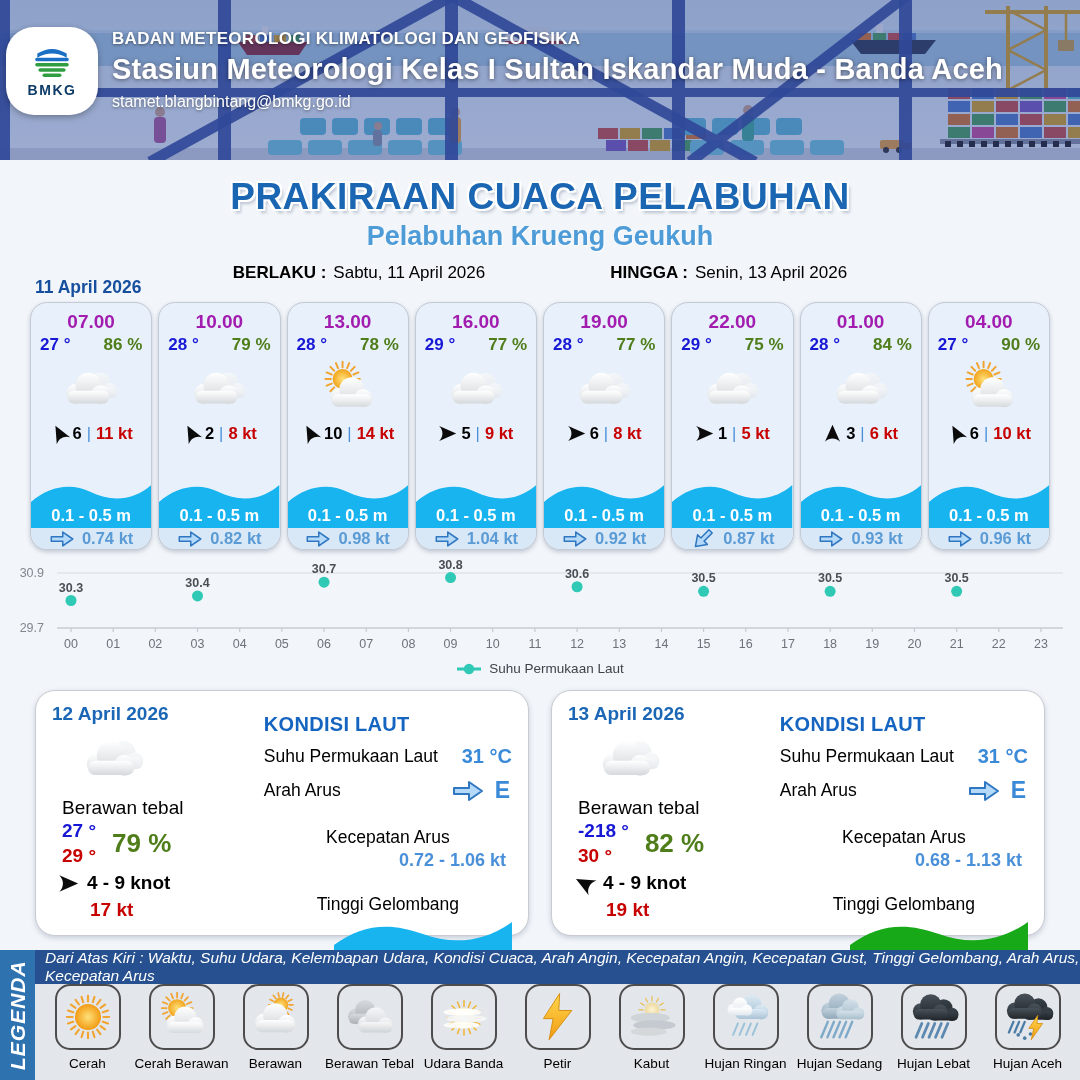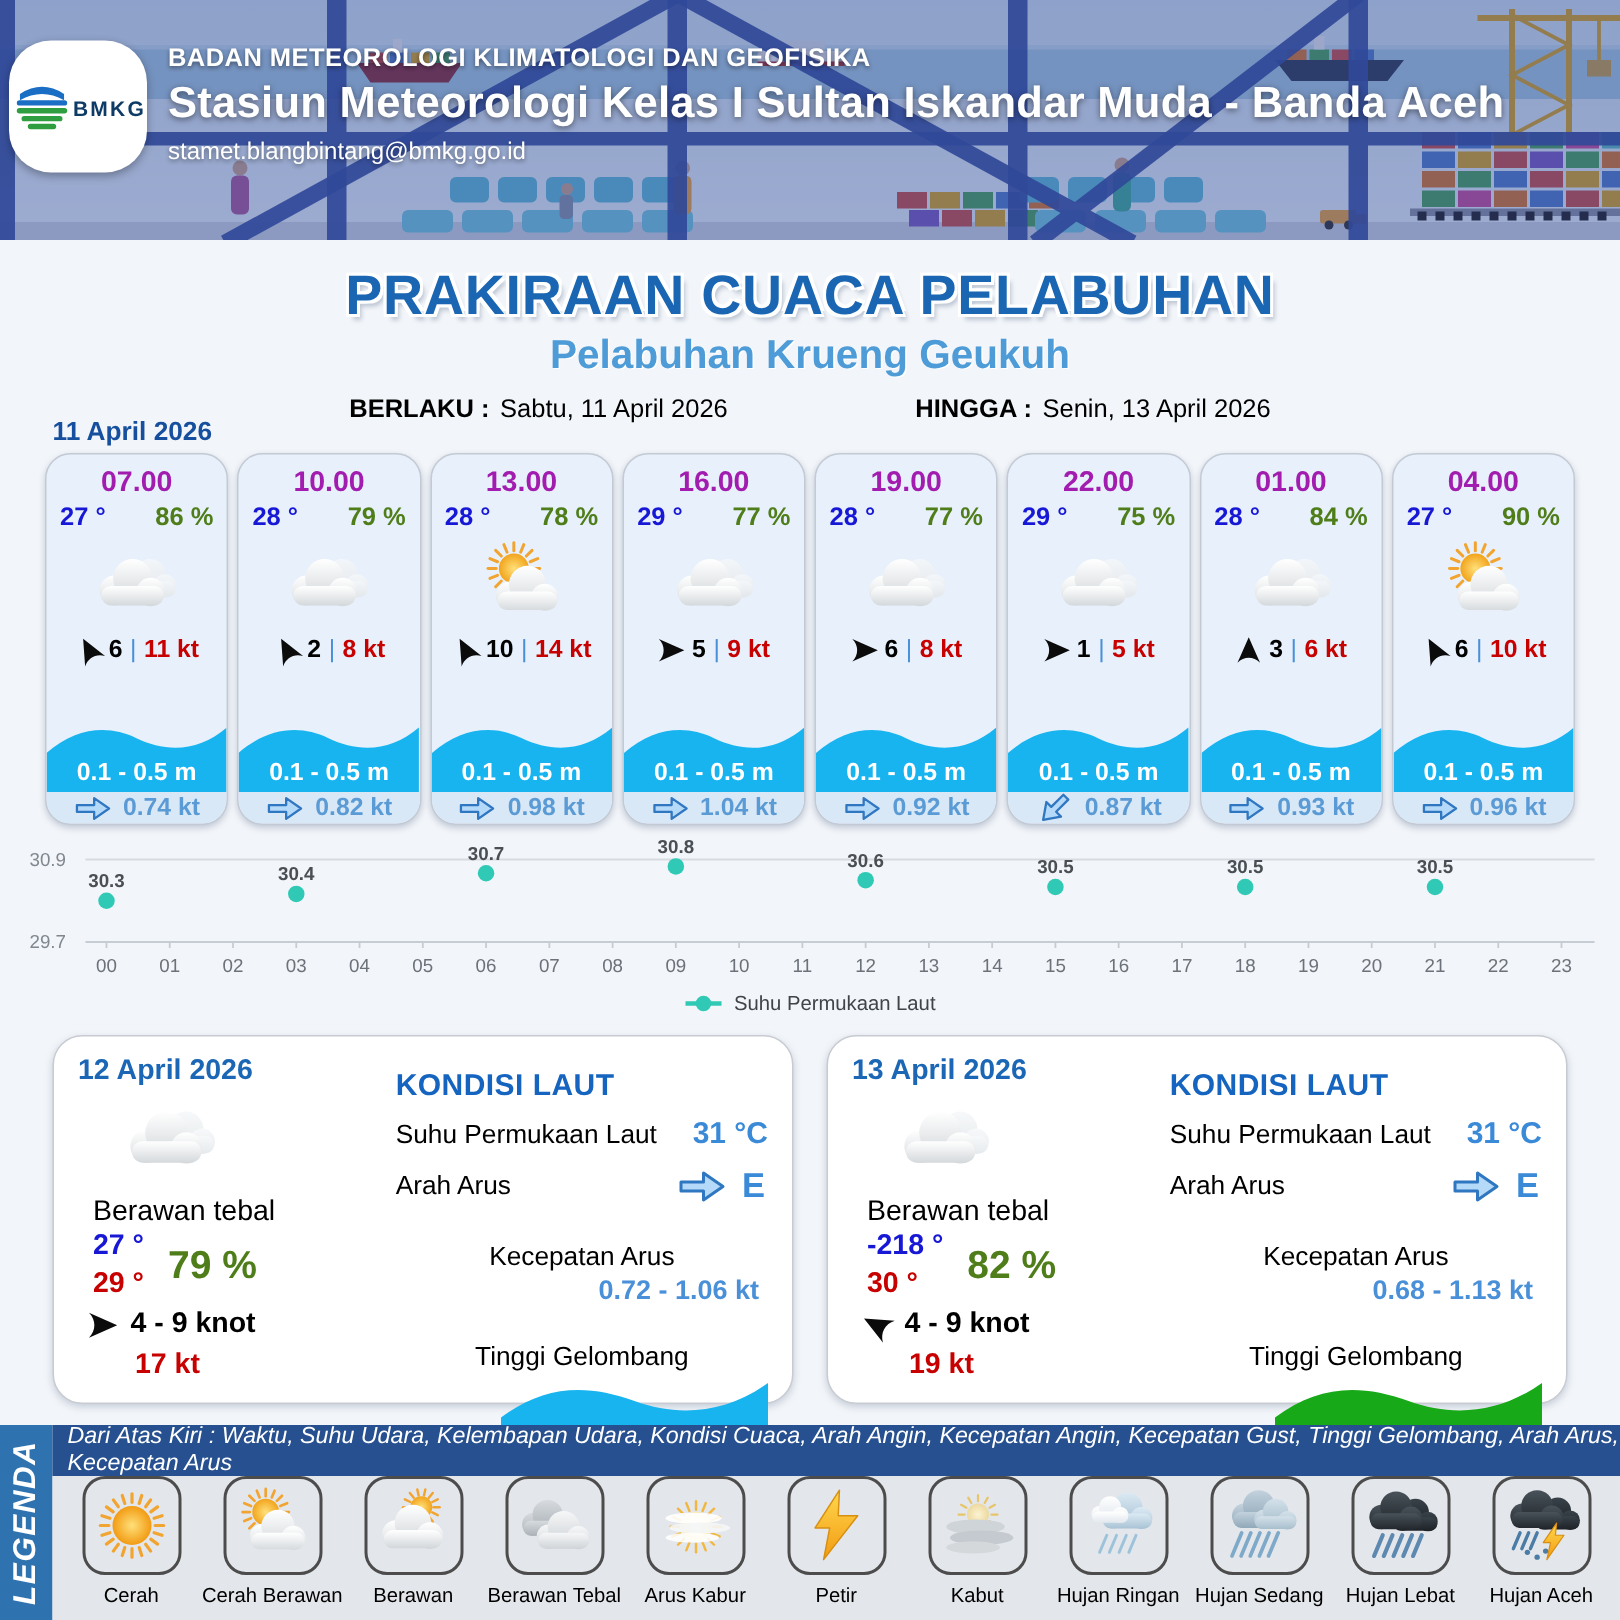--- a/index.html
+++ b/index.html
@@ -3,21 +3,21 @@
 <meta charset="utf-8">
 <style>
   html,body{margin:0;padding:0;background:#9aa3ad;}
   .canvas{position:relative;width:1080px;height:1080px;background:#f2f5f9;overflow:hidden;
           font-family:"Liberation Sans",sans-serif;margin:0 auto;}
 
   
   .hdr{position:absolute;left:0;top:0;width:1080px;height:160px;overflow:hidden;}
   .hdr-bg{position:absolute;left:0;top:0;width:1080px;height:160px;display:block;}
   .logo-blob{position:absolute;left:6px;top:27px;width:92px;height:88px;background:#fff;border-radius:28px;
-             display:flex;flex-direction:row;align-items:center;justify-content:center;
+             display:flex;flex-direction:column;align-items:center;justify-content:center;
              box-shadow:0 2px 6px rgba(0,0,0,.3);}
   .logo-text{font-weight:bold;font-size:14px;color:#0d3b66;letter-spacing:1.5px;margin-top:2px;}
   .hdr-text{position:absolute;left:112px;top:29px;color:#fff;}
   .agency{font-size:17px;font-weight:bold;letter-spacing:.3px;text-shadow:0 1px 3px rgba(0,0,0,.45);}
   .station{font-size:29px;font-weight:bold;margin-top:4px;letter-spacing:.2px;text-shadow:0 1px 4px rgba(0,0,0,.5);}
   .email{font-size:16px;margin-top:7px;text-shadow:0 1px 3px rgba(0,0,0,.45);}
 
   
   .titleblock{position:absolute;top:170px;left:0;right:0;text-align:center;}
   .titleblock h1{margin:6px 0 0;font-size:37px;color:#1a66b2;font-weight:800;letter-spacing:.5px;
@@ -1116,21 +1116,21 @@
               <line x1="32.0" y1="19.0" x2="32.0" y2="12.0" stroke="#f0b840" stroke-width="2" stroke-linecap="round"></line>
               <line x1="37.4" y1="20.1" x2="40.0" y2="13.6" stroke="#f0b840" stroke-width="2" stroke-linecap="round"></line>
               <line x1="41.9" y1="23.1" x2="46.8" y2="18.2" stroke="#f0b840" stroke-width="2" stroke-linecap="round"></line>
               <line x1="44.9" y1="27.6" x2="51.4" y2="25.0" stroke="#f0b840" stroke-width="2" stroke-linecap="round"></line>
               <circle cx="32" cy="33" r="12" fill="url(#rg28)"></circle>
               <ellipse cx="30" cy="26" rx="23" ry="4.5" fill="#ffffff" opacity="0.9"></ellipse>
               <ellipse cx="35" cy="34" rx="25" ry="4.5" fill="#f4f6f8" opacity="0.9"></ellipse>
               <ellipse cx="29" cy="42" rx="22" ry="4" fill="#ffffff" opacity="0.85"></ellipse>
             </svg>
           </div>
-     <div class="li-label">Arus Kabur</div>
+     <div class="li-label">Udara Banda</div>
    </div>
         <div class="li">
      <div class="li-box">
             <svg width="52" height="52" viewBox="0 0 64 64">
               <defs>
                 <linearGradient id="lg29" x1="0" x2="0" y1="0" y2="1">
                   <stop offset="0" stop-color="#ffd84d"></stop>
                   <stop offset="1" stop-color="#f29a12"></stop>
                 </linearGradient>
               </defs>

